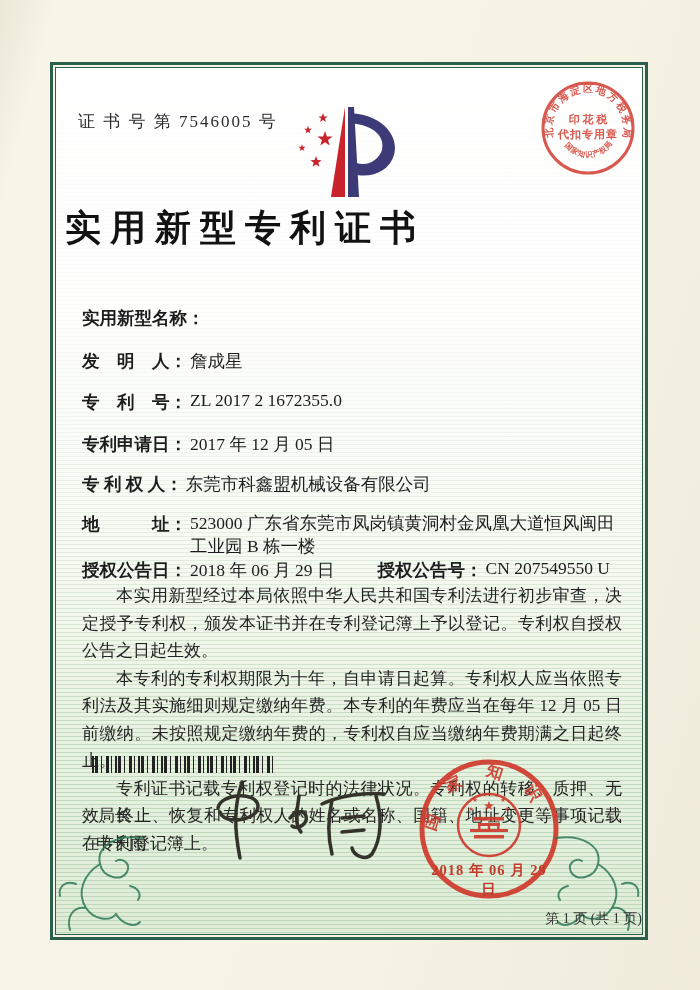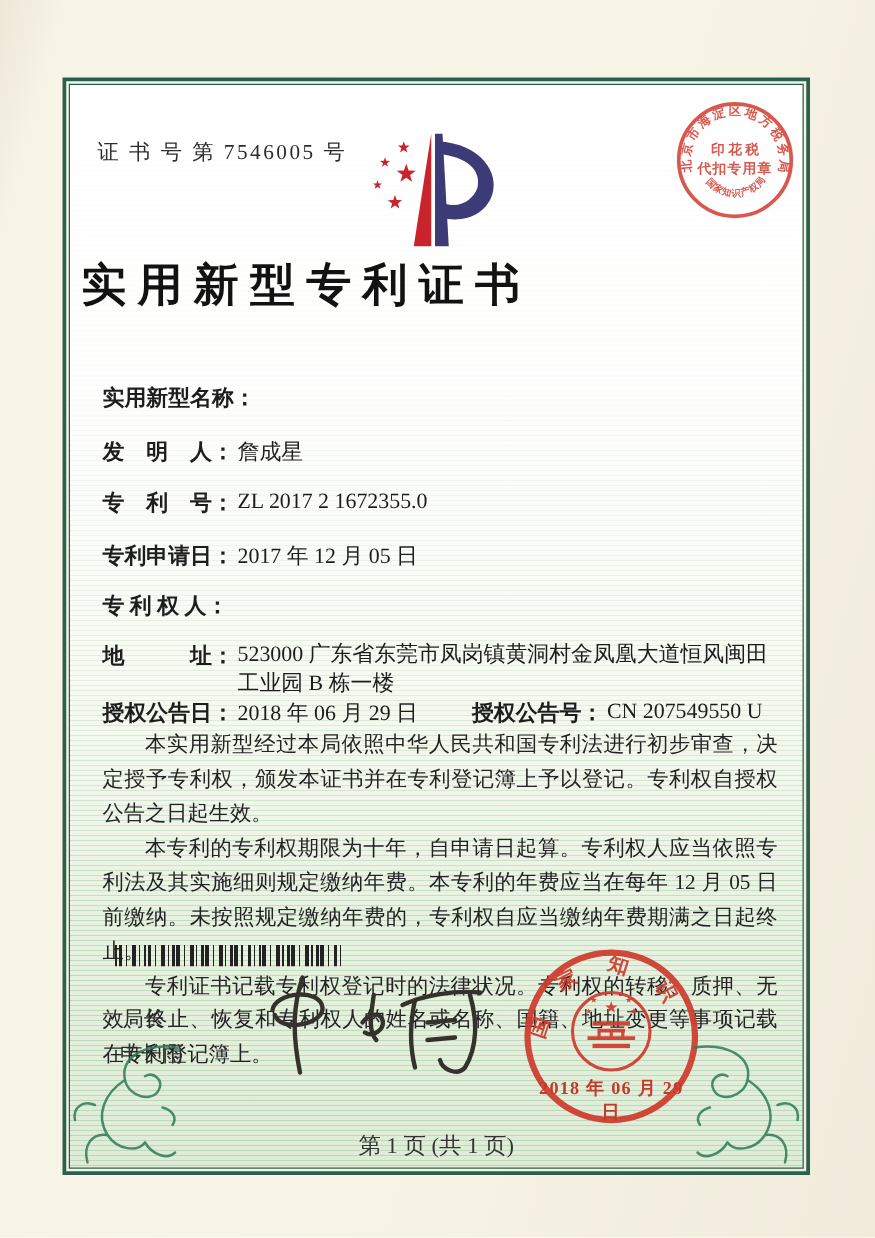--- a/index.html
+++ b/index.html
@@ -69,22 +69,22 @@
     font-size:14.5px; font-weight:bold; letter-spacing:1px; color:#c23a2c;
   }
 
   .tax-stamp { position:absolute; left:482px; top:10px; }
 
   .flourish { position:absolute; bottom:-8px; }
   .flourish.left  { left:-10px; }
   .flourish.right { right:-10px; transform:scaleX(-1); }
 
   .footer {
-    position:absolute; bottom:6px; left:0; width:100%; text-align:center;
-    font-size:18px; color:#333;
+    position:absolute; bottom:6px; left:0; width:100%; text-align:right;
+    font-size:14px; color:#333;
   }
 </style>
 </head>
 <body>
 
 <div class="page">
   <div class="frame">
     <div class="frame-inner">
 
       <div class="cert-no">证 书 号 第 7546005 号</div>
@@ -134,20 +134,21 @@
         <div class="field-row" style="top:84px;">
           <span class="field-label">专　利　号：</span>
           <span class="field-value">ZL 2017 2 1672355.0</span>
         </div>
         <div class="field-row" style="top:126px;">
           <span class="field-label">专利申请日：</span>
           <span class="field-value">2017 年 12 月 05 日</span>
         </div>
         <div class="field-row" style="top:166px;">
           <span class="field-label">专 利 权 人：</span>
+          <span class="field-value">东莞市科鑫盟机械设备有限公司</span>
         </div>
         <div class="field-row" style="top:206px;">
           <span class="field-label">地　　　址：</span>
           <span class="field-value addr-value">523000 广东省东莞市凤岗镇黄洞村金凤凰大道恒风闽田工业园 B 栋一楼</span>
         </div>
         <div class="field-row dual" style="top:252px;gap:36px;">
           <span class="pair">
             <span class="field-label">授权公告日：</span>
             <span class="field-value">2018 年 06 月 29 日</span>
           </span>

